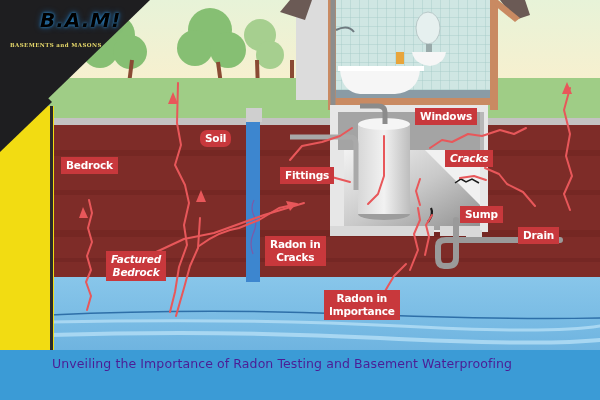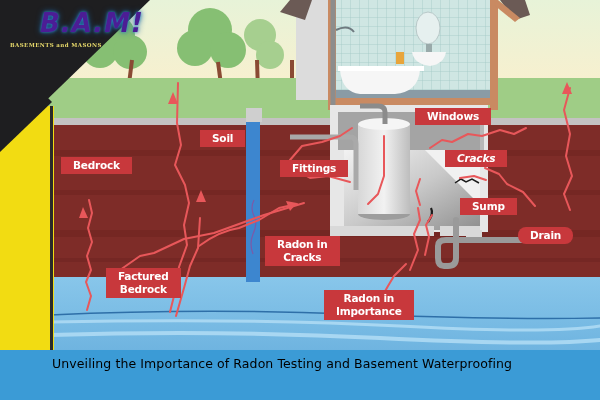--- a/index.html
+++ b/index.html
@@ -7,37 +7,37 @@
     #stage { position: relative; width: 600px; height: 400px; overflow: hidden; font-family: "Liberation Sans", sans-serif; }
     .abs { position: absolute; }
     .label {
       position: absolute;
       background: #c8383c;
       color: #ffffff;
       font-family: "DejaVu Sans", sans-serif;
       font-weight: bold;
       font-size: 10.5px;
       line-height: 13px;
-      padding: 2px 12px;
+      padding: 2px 5px;
       text-align: center;
       letter-spacing: -0.2px;
       white-space: nowrap;
     }
     .caption-bar {
       position: absolute; left: 0; top: 350px; width: 600px; height: 50px; background: #3b9bd6;
     }
     .caption {
       position: absolute; left: 52px; top: 356px; width: 500px;
-      color: #000000; font-family: "DejaVu Sans", sans-serif; font-size: 12.5px; letter-spacing: 0.1px;
+      color: #4c1d95; font-family: "DejaVu Sans", sans-serif; font-size: 12.5px; letter-spacing: 0.1px;
       white-space: nowrap;
     }
     .logo-title {
       position: absolute; left: 10px; top: 8px;
       font-family: "DejaVu Sans", sans-serif; font-style: italic; font-weight: bold;
-      font-size: 26px; color: #4c1d95; letter-spacing: 1px;
+      font-size: 20px; color: #000000; letter-spacing: 1px;
       text-shadow: 0 0 3px #2f8fd0, 0 0 6px #1c5f9a;
       padding-left: 30px;
     }
     .logo-sub {
       position: absolute; left: 10px; top: 42px;
       font-family: "DejaVu Serif", serif; font-weight: bold;
       font-size: 5.5px; color: #e6d86a; letter-spacing: 0.4px; white-space: nowrap;
     }
   </style>
 </head>
@@ -190,35 +190,35 @@
 
   <svg class="abs" style="left:0;top:0" width="160" height="350" viewBox="0 0 160 350">
     <polygon points="0,0 150,0 0,145" fill="#1e1e20"></polygon>
     <polygon points="0,145 40,106 54,106 54,350 0,350" fill="#f2dc12"></polygon>
     <polygon points="0,140 46,96 52,102 0,152" fill="#1e1e20"></polygon>
     <rect x="50" y="106" width="3" height="244" fill="#2a2a2a"></rect>
   </svg>
   <div class="logo-title">B.A.M!</div>
   <div class="logo-sub">BASEMENTS and MASONS</div>
 
-  <div class="label" style="left:200px;top:130px;">Soil</div>
+  <div class="label" style="left:200px;top:130px;border-radius:7px;">Soil</div>
   <div class="label" style="left:61px;top:157px;">Bedrock</div>
-  <div class="label" style="left:280px;top:160px;">Fittings</div>
+  <div class="label" style="left:280px;top:167px;">Fittings</div>
   <div class="label" style="left:265px;top:236px;">
     <div>Radon in</div>
     <div>Cracks</div>
   </div>
-  <div class="label" style="left:106px;top:268px;">
+  <div class="label" style="left:106px;top:251px;font-style:italic;">
     <div>Factured</div>
     <div>Bedrock</div>
   </div>
   <div class="label" style="left:415px;top:108px;">Windows</div>
   <div class="label" style="left:445px;top:150px;font-style:italic;">Cracks</div>
-  <div class="label" style="left:460px;top:198px;">Sump</div>
-  <div class="label" style="left:518px;top:227px;border-radius:8px;">Drain</div>
+  <div class="label" style="left:460px;top:206px;">Sump</div>
+  <div class="label" style="left:518px;top:227px;">Drain</div>
   <div class="label" style="left:324px;top:290px;">
     <div>Radon in</div>
     <div>Importance</div>
   </div>
 
   <div class="caption-bar"></div>
   <div class="caption">Unveiling the Importance of Radon Testing and Basement Waterproofing</div>
 </div>
 
 </body></html>

